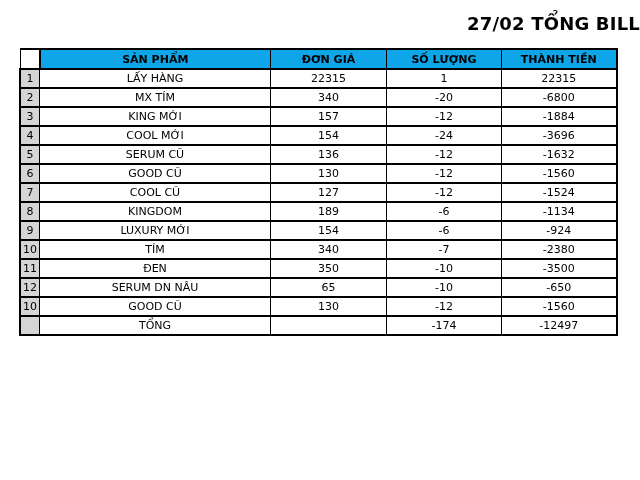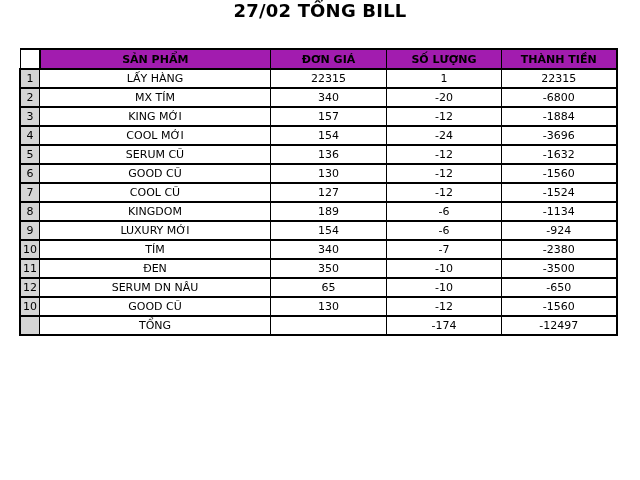--- a/index.html
+++ b/index.html
@@ -3,38 +3,38 @@
 <meta charset="utf-8">
 <style>
   html,body{margin:0;padding:0;}
   body{
     width:640px;height:480px;background:#ffffff;
     font-family:"DejaVu Sans","Liberation Sans",sans-serif;
     color:#000;
   }
   .sheet{position:relative;width:640px;height:480px;background:#ffffff;overflow:hidden;}
   .title{
-    margin:0;
-    text-align:center;font-size:18px;font-weight:bold;letter-spacing:.2px;
+    margin:0;padding-top:13px;
+    text-align:right;font-size:18px;font-weight:bold;letter-spacing:.2px;
   }
   table.bill{
     position:absolute;left:19px;top:48px;
     border-collapse:collapse;table-layout:fixed;
     font-size:11px;
   }
   table.bill td, table.bill th{
     border:1px solid #000;
     border-top-width:2px;border-bottom-width:2px;
     text-align:center;vertical-align:middle;
     height:17px;padding:0 2px;
     overflow:hidden;white-space:nowrap;
     font-weight:normal;
   }
   table.bill th{
-    background:#a21caf;font-weight:bold;height:18px;font-size:11px;
+    background:#0ea5e9;font-weight:bold;height:18px;font-size:11px;
   }
   td.corner{border:none;background:#ffffff;}
   td.num{
     background:#d5d5d5;font-weight:bold;text-align:left;padding:0 1px 0 2px;
   }
   .outer-left{border-left-width:2px !important;}
   .outer-right{border-right-width:2px !important;}
   tr.total td{font-weight:normal;}
 </style>
 </head>

